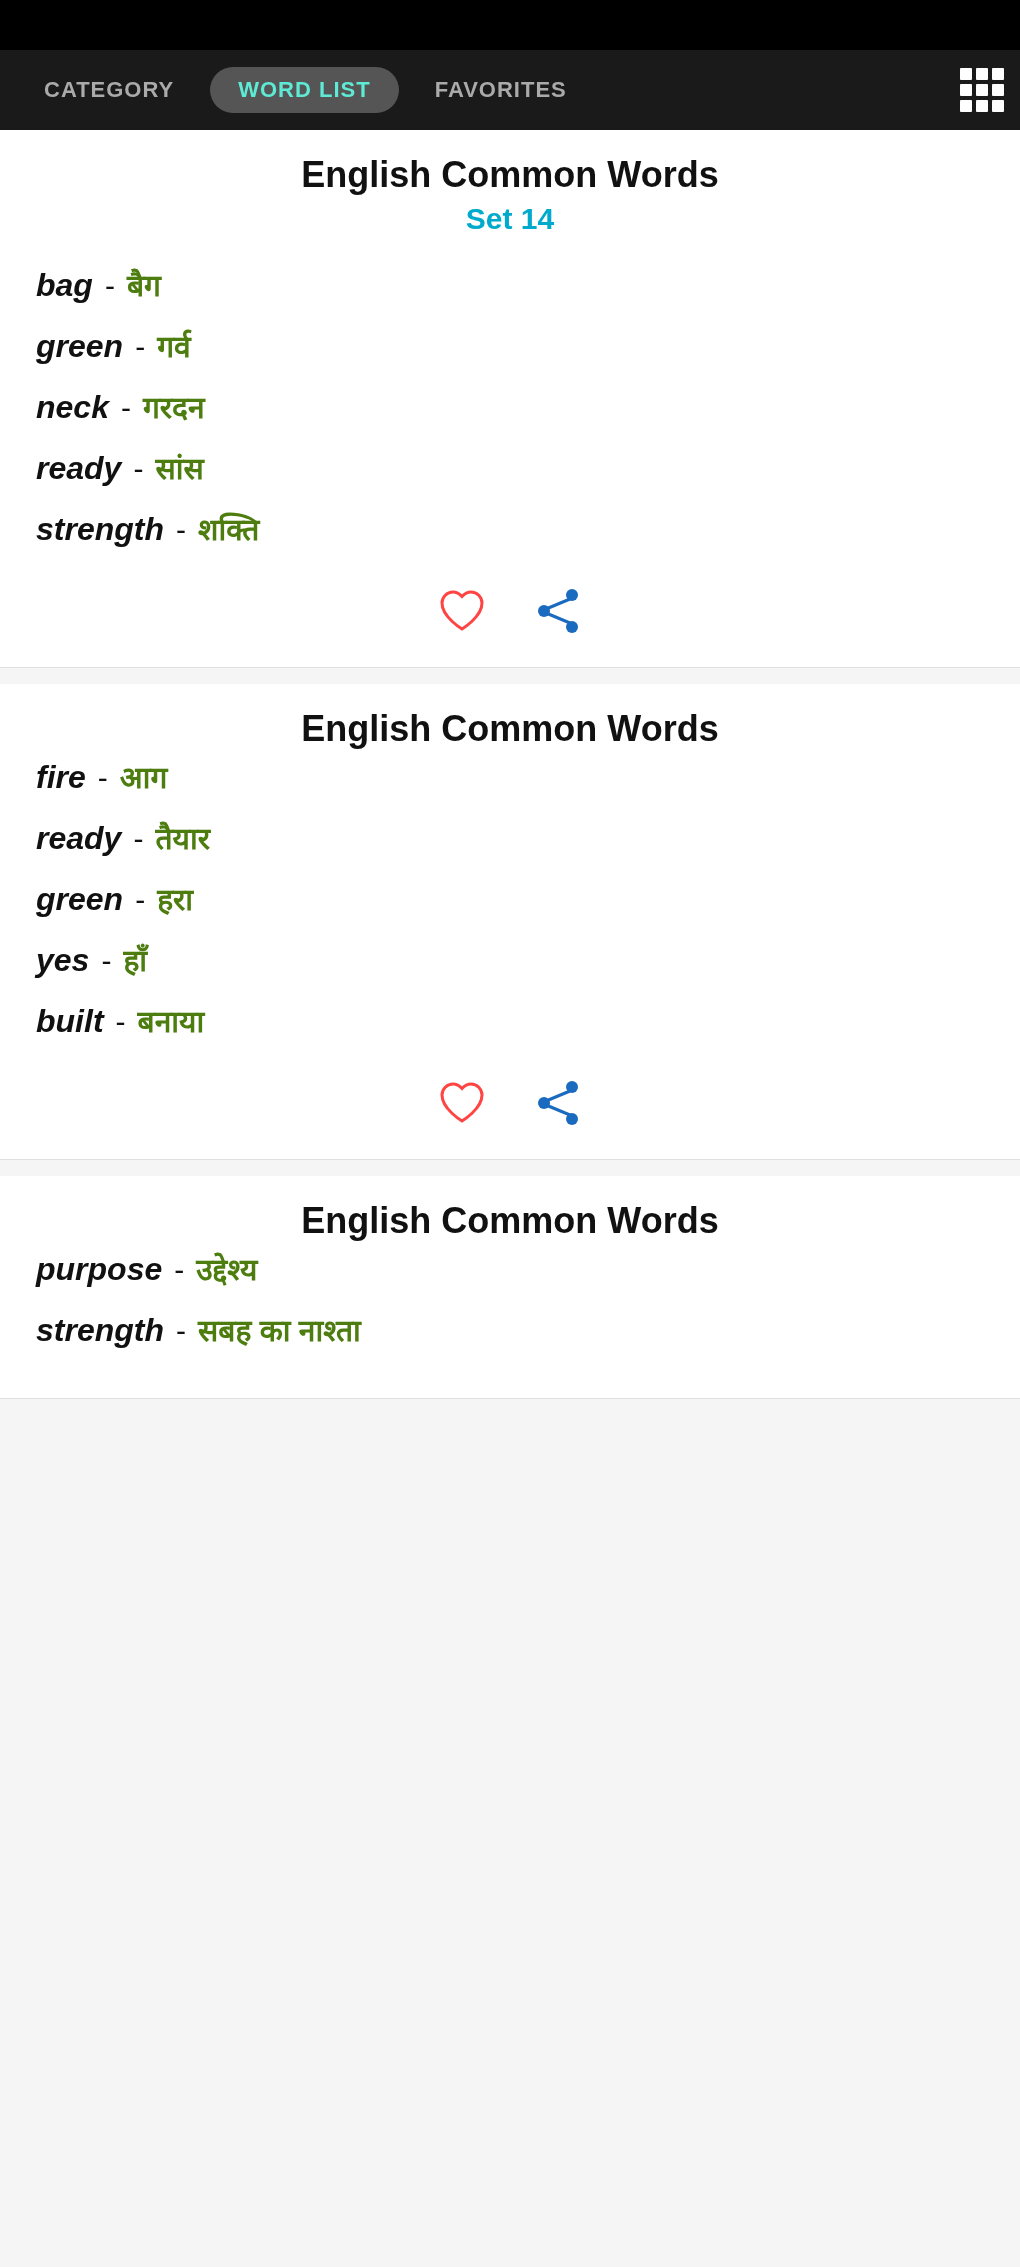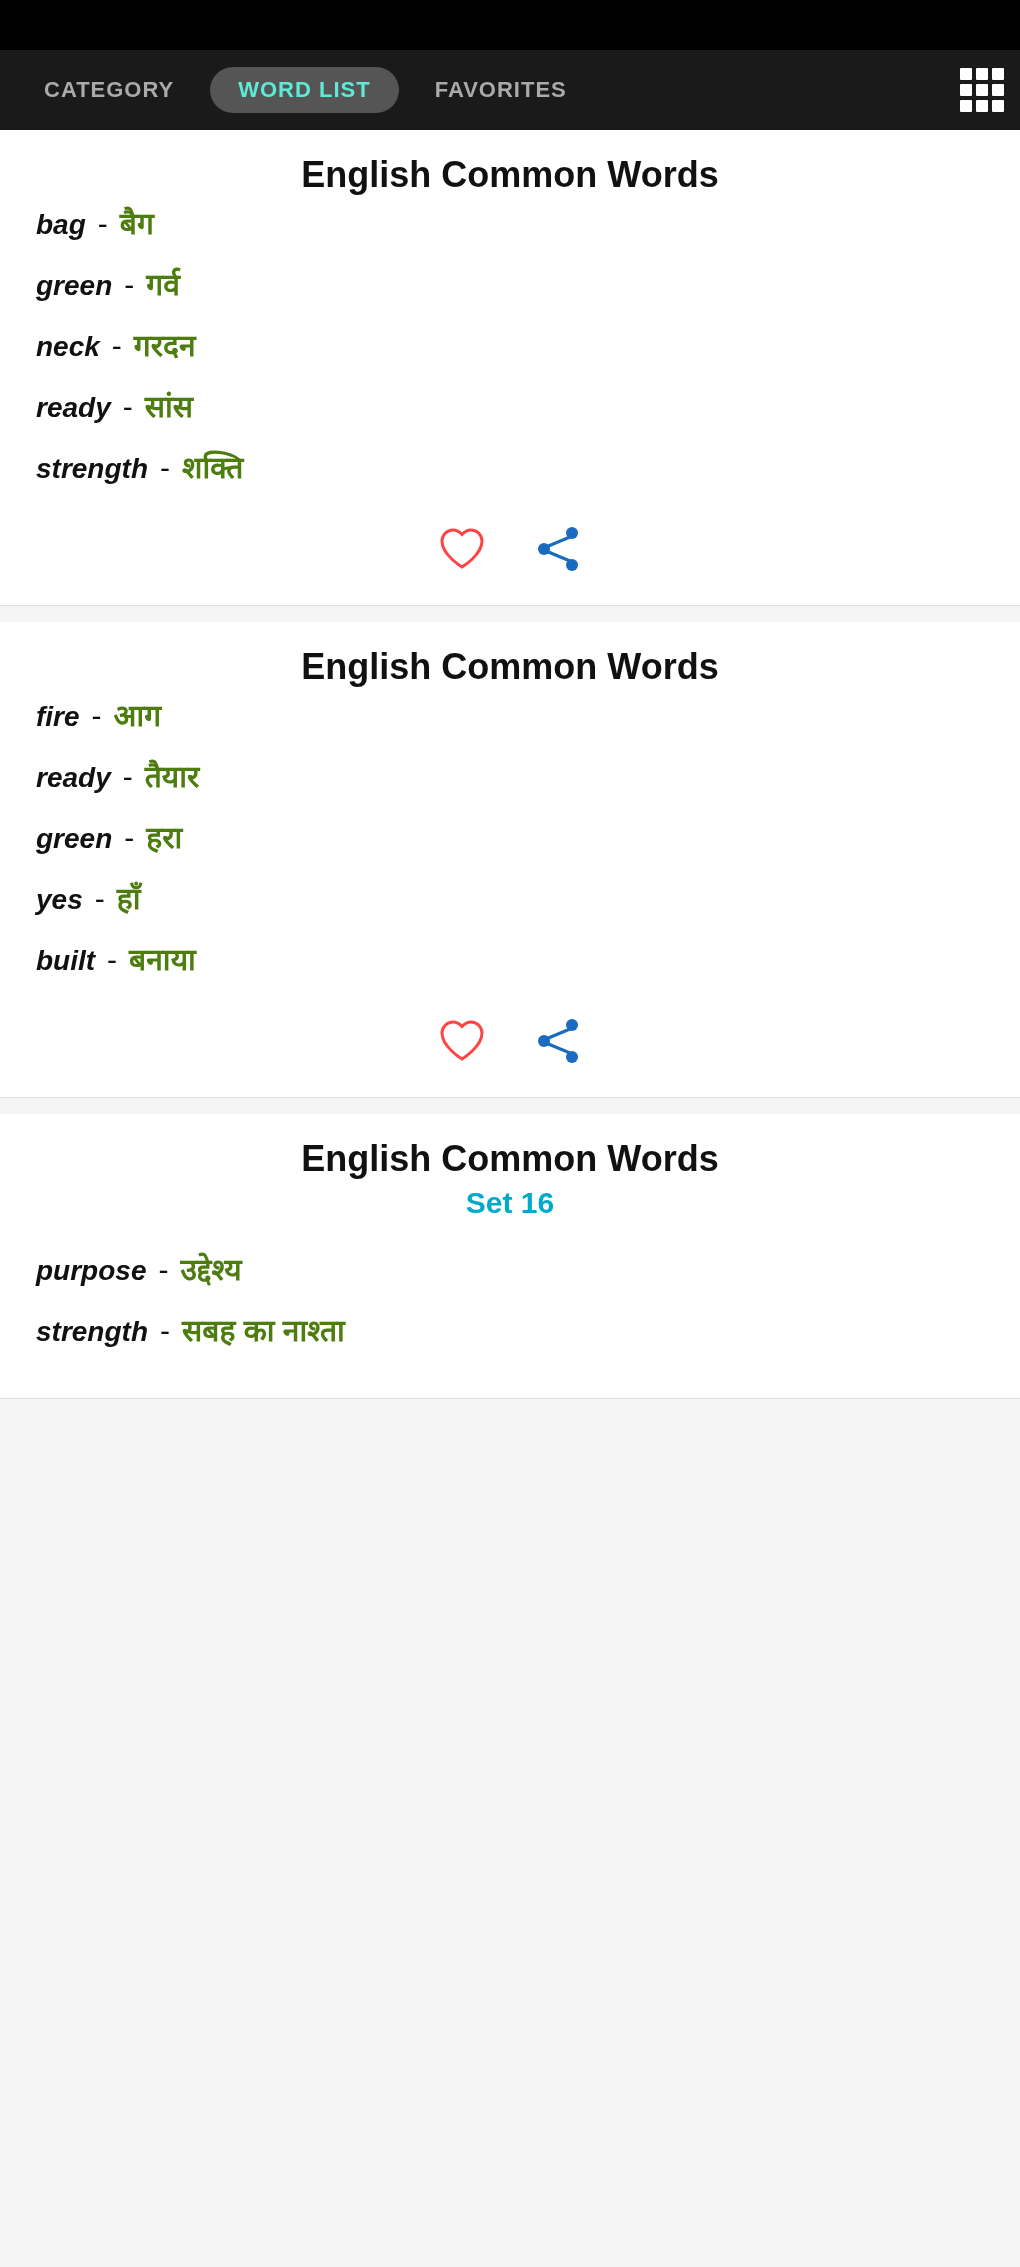--- a/index.html
+++ b/index.html
@@ -94,21 +94,21 @@
     }
 
     .word-row {
       display: flex;
       align-items: baseline;
       margin-bottom: 20px;
       gap: 12px;
     }
 
     .word-english {
-      font-size: 28px;
+      font-size: 32px;
       font-weight: 800;
       color: #111;
       font-style: italic;
     }
 
     .word-dash {
       font-size: 30px;
       font-weight: 400;
       color: #111;
     }
@@ -175,20 +175,21 @@
     <div class="grid-dot"></div>
     <div class="grid-dot"></div>
     <div class="grid-dot"></div>
   </div>
 </nav>
 
 <div class="content-area">
 
   <div class="word-set-card">
     <div class="set-title">English Common Words</div>
+    <div class="set-subtitle">Set 14</div>
 
     <div class="word-row">
       <span class="word-english">bag</span>
       <span class="word-dash">-</span>
       <span class="word-hindi">बैग</span>
     </div>
     <div class="word-row">
       <span class="word-english">green</span>
       <span class="word-dash">-</span>
       <span class="word-hindi">गर्व</span>
@@ -269,21 +270,20 @@
           <circle cx="12" cy="26" r="6"></circle>
           <line x1="38" y1="14" x2="14" y2="24" stroke="#1a6bbf" stroke-width="3"></line>
           <line x1="38" y1="38" x2="14" y2="28" stroke="#1a6bbf" stroke-width="3"></line>
         </svg>
       </div>
     </div>
   </div>
 
   <div class="word-set-card">
     <div class="set-title">English Common Words</div>
-    <div class="set-subtitle">Set 16</div>
 
     <div class="word-row">
       <span class="word-english">purpose</span>
       <span class="word-dash">-</span>
       <span class="word-hindi">उद्देश्य</span>
     </div>
     <div class="word-row">
       <span class="word-english">strength</span>
       <span class="word-dash">-</span>
       <span class="word-hindi">सबह का नाश्ता</span>

